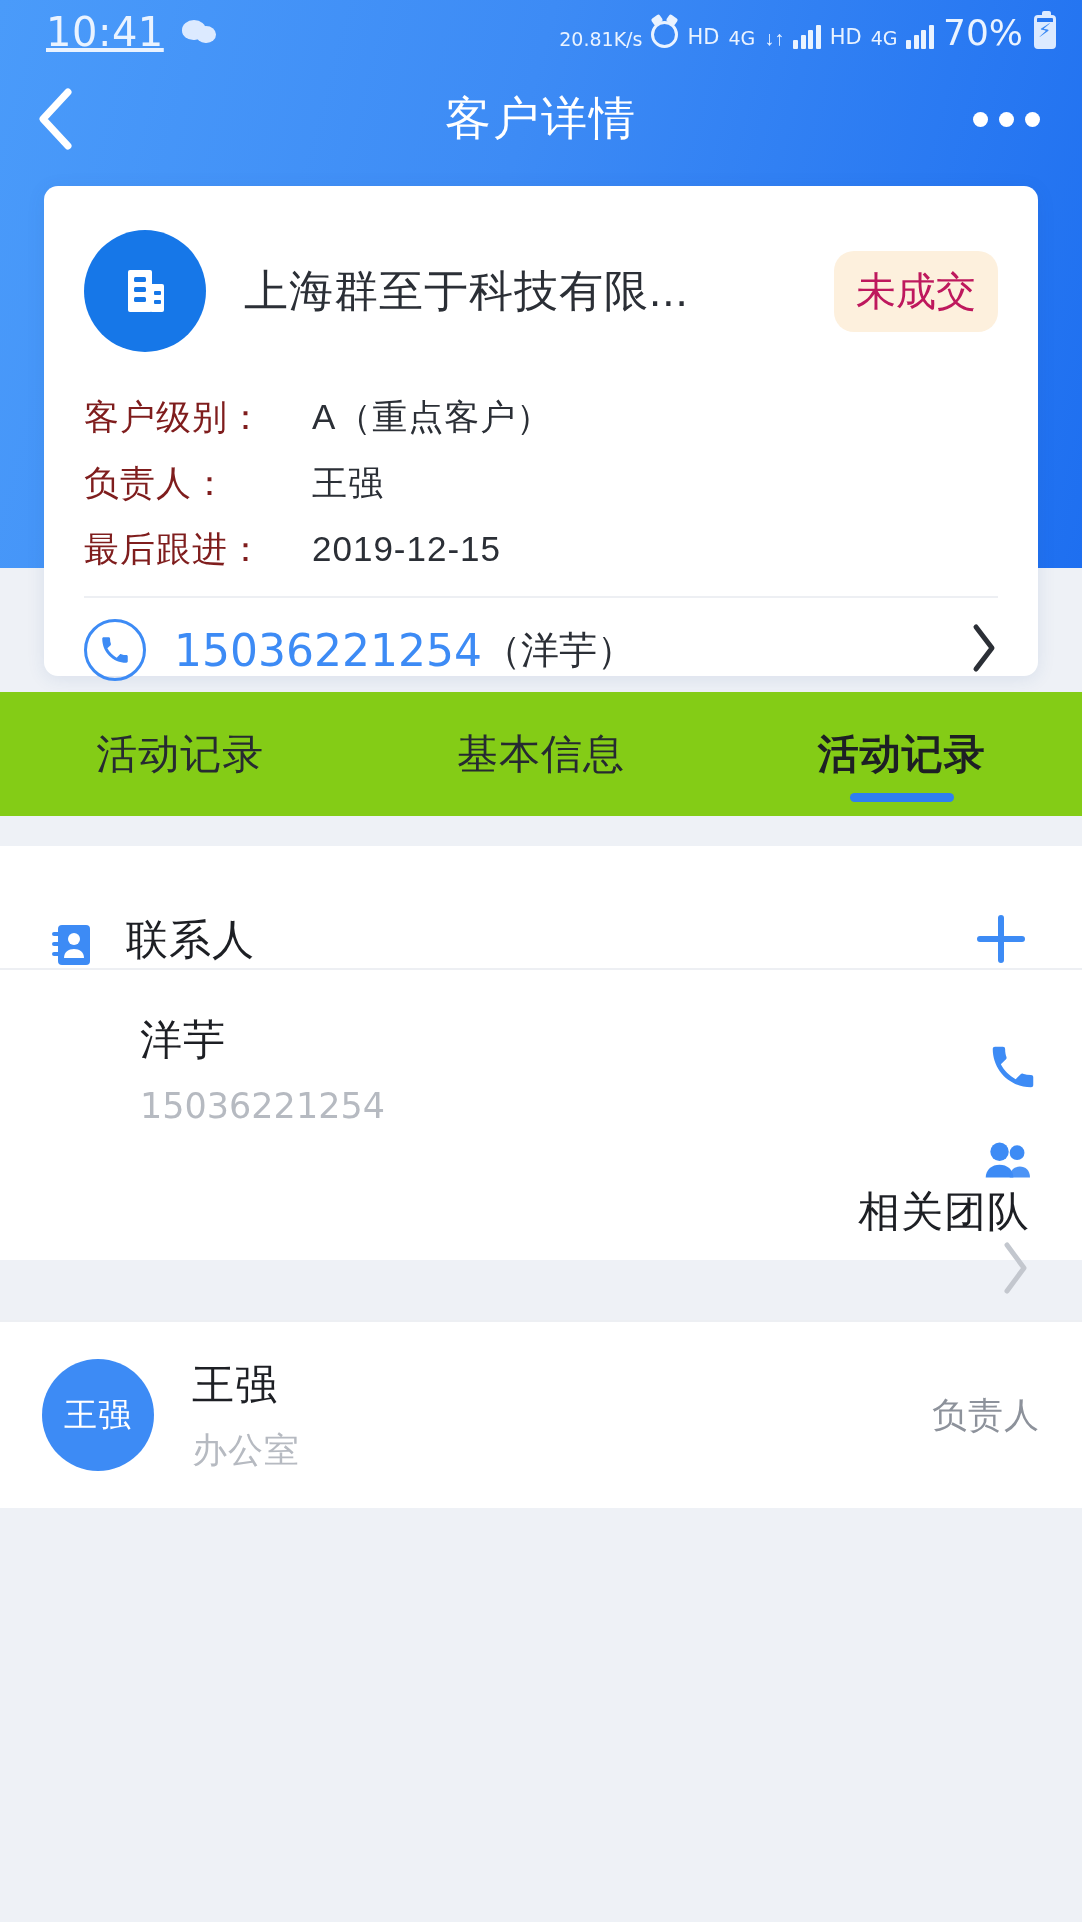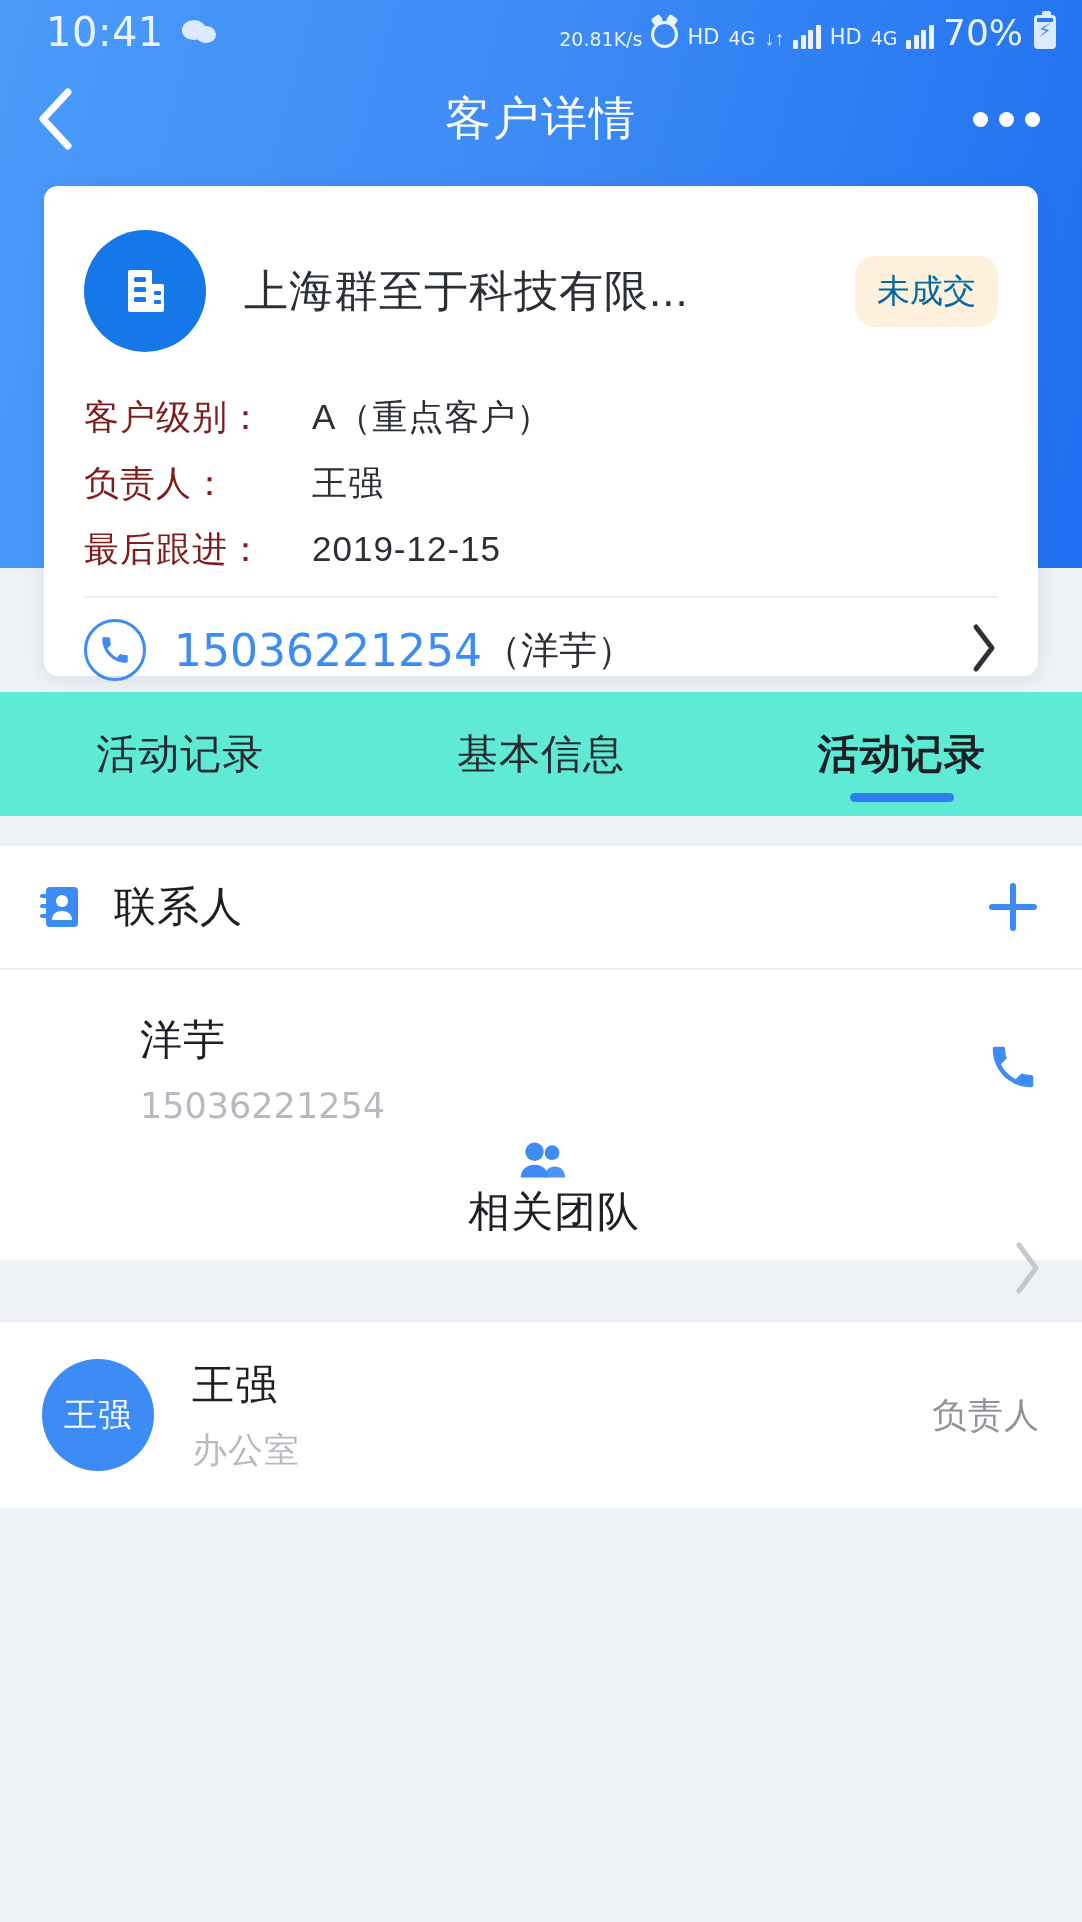--- a/index.html
+++ b/index.html
@@ -18,20 +18,21 @@
   }
 
   
   .statusbar {
     position:absolute; left:0; top:0; width:1082px; height:64px;
     display:flex; align-items:center; color:#fff;
   }
   .sb-time {
     margin-left:46px; font-size:40px; letter-spacing:0.5px; color:#eaf3ff;
     font-family:"DejaVu Sans",sans-serif;
+    text-decoration:underline;
   }
   .sb-wechat { margin-left:18px; width:40px; height:28px; position:relative; }
   .sb-wechat .b1 {
     position:absolute; left:0; top:2px; width:24px; height:20px;
     background:#dceaff; border-radius:50% 50% 48% 48%;
   }
   .sb-wechat .b2 {
     position:absolute; left:14px; top:8px; width:20px; height:17px;
     background:#dceaff; border-radius:50% 50% 48% 48%;
   }
@@ -101,22 +102,22 @@
   .card-top { display:flex; align-items:center; padding:44px 40px 0 40px; }
   .company-avatar {
     width:122px; height:122px; border-radius:50%; background:#1677e8;
     display:flex; align-items:center; justify-content:center; flex:0 0 auto;
   }
   .company-name {
     margin-left:38px; font-size:44px; color:#2b2f36; letter-spacing:1px;
     white-space:nowrap; overflow:hidden;
   }
   .status-badge {
-    margin-left:auto; background:#fdf0dd; color:#0369a1;
-    font-size:33px; padding:13px 22px; border-radius:20px; white-space:nowrap;
+    margin-left:auto; background:#fdf0dd; color:#be185d;
+    font-size:40px; padding:13px 22px; border-radius:20px; white-space:nowrap;
   }
   .info-rows { padding:32px 40px 0 40px; }
   .info-row { display:flex; align-items:center; height:66px; }
   .info-label { width:228px; font-size:35px; color:#7f1d1d; letter-spacing:1px; }
   .info-value { font-size:35px; color:#2b2f36; letter-spacing:1px; }
 
   .card-divider {
     margin:14px 40px 0 40px; height:2px; background:#edeff3;
   }
   .phone-row {
@@ -126,37 +127,37 @@
     width:62px; height:62px; border-radius:50%; border:3px solid #3d8bf5;
     display:flex; align-items:center; justify-content:center; flex:0 0 auto;
   }
   .phone-number { margin-left:28px; font-size:44px; color:#3d8bf5; font-family:"DejaVu Sans",sans-serif; }
   .phone-owner { margin-left:1px; font-size:38px; color:#2b2f36; }
   .phone-arrow { margin-left:auto; }
 
   
   .tabs {
     position:absolute; left:0; top:692px; width:1082px; height:124px;
-    background:#5eead4; display:flex; align-items:center;
+    background:#84cc16; display:flex; align-items:center;
   }
   .tab {
     flex:1; text-align:center; font-size:41px; color:#262a31;
     position:relative; height:124px; line-height:124px; letter-spacing:1px;
   }
   .tab.active { color:#1d1f24; font-weight:bold; }
   .tab.active::after {
     content:""; position:absolute; left:50%; transform:translateX(-50%);
     bottom:14px; width:104px; height:9px; background:#2f7ff0; border-radius:5px;
   }
 
   
   .gap { background:#eef1f6; width:1082px; }
   .section-head {
-    background:#ffffff; height:122px; display:flex; align-items:center;
-    padding:0 40px; width:1082px;
+    background:#ffffff; height:122px; display:flex; align-items:flex-end;
+    padding:0 52px; width:1082px;
   }
   .section-head .sect-icon { width:48px; display:flex; align-items:center; }
   .section-head .sect-title {
     margin-left:26px; font-size:42px; color:#1d1f24; letter-spacing:1px;
   }
   .section-head .sect-action { margin-left:auto; display:flex; align-items:center; }
 
   .row-divider { height:2px; background:#edeff3; margin:0 0 0 0; width:1082px; }
 
   .contact-item {

